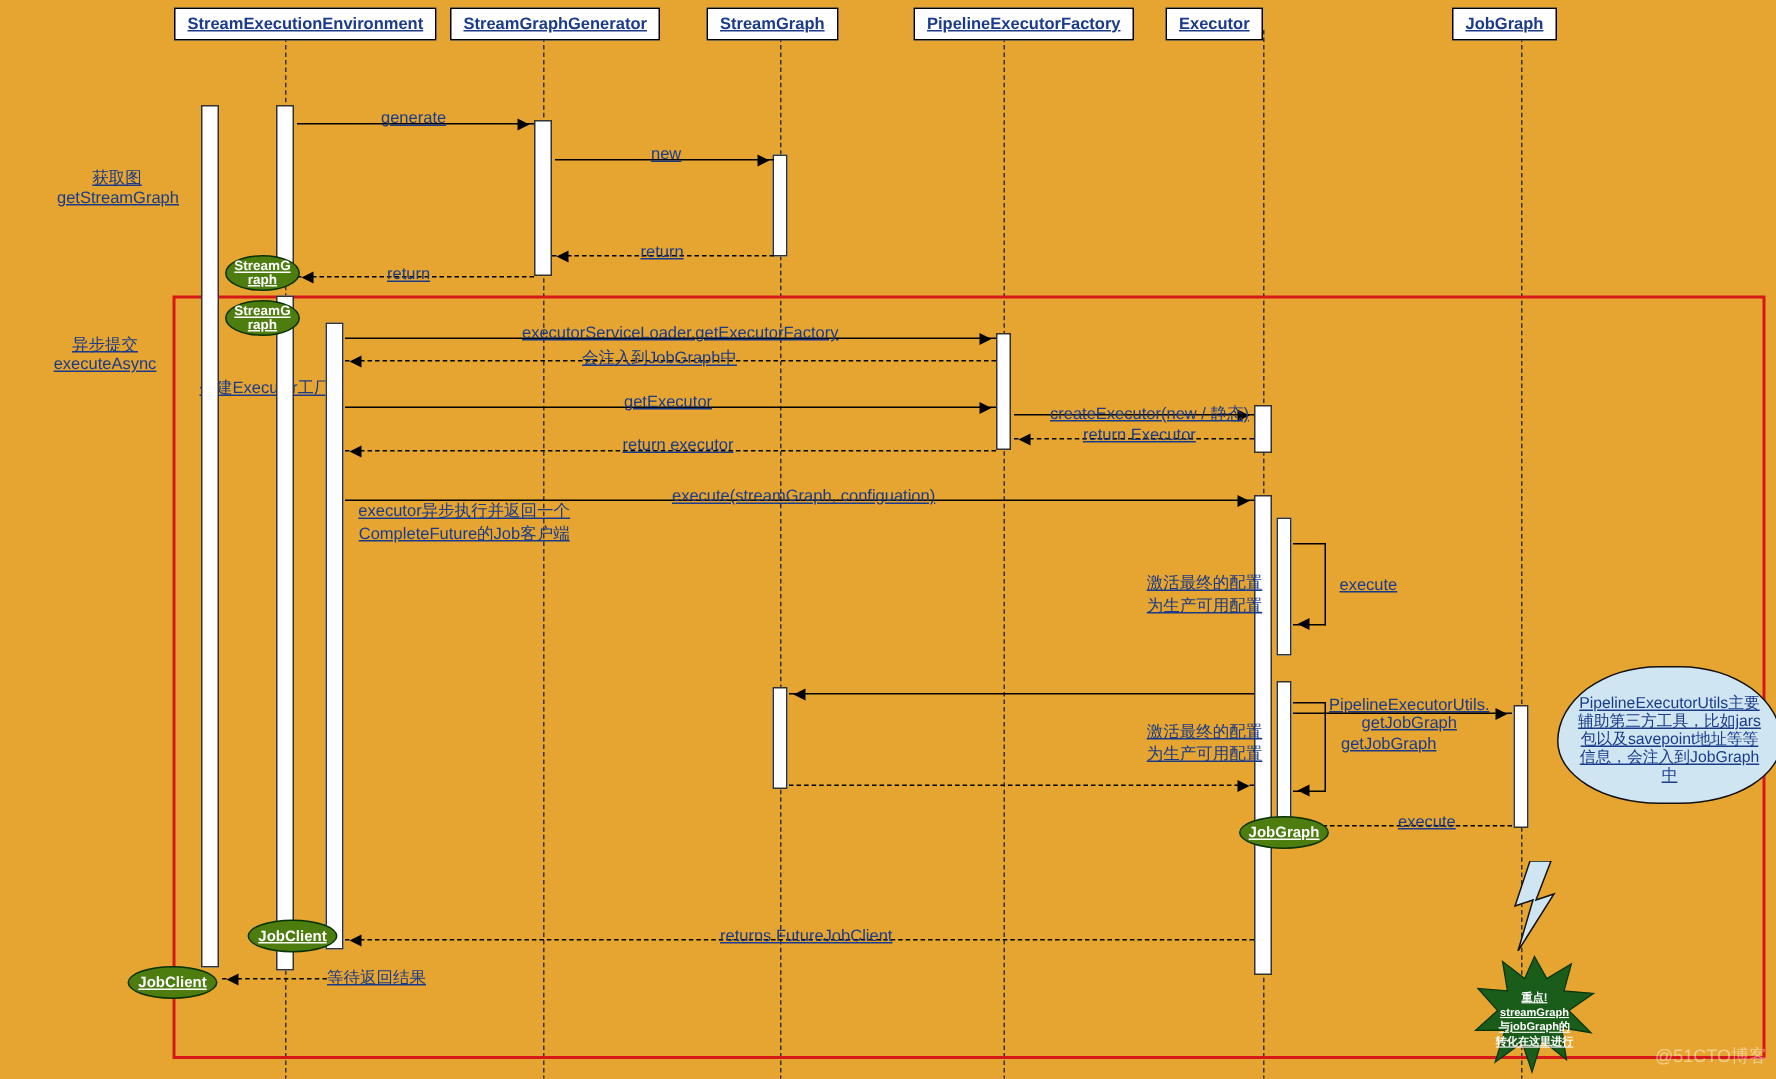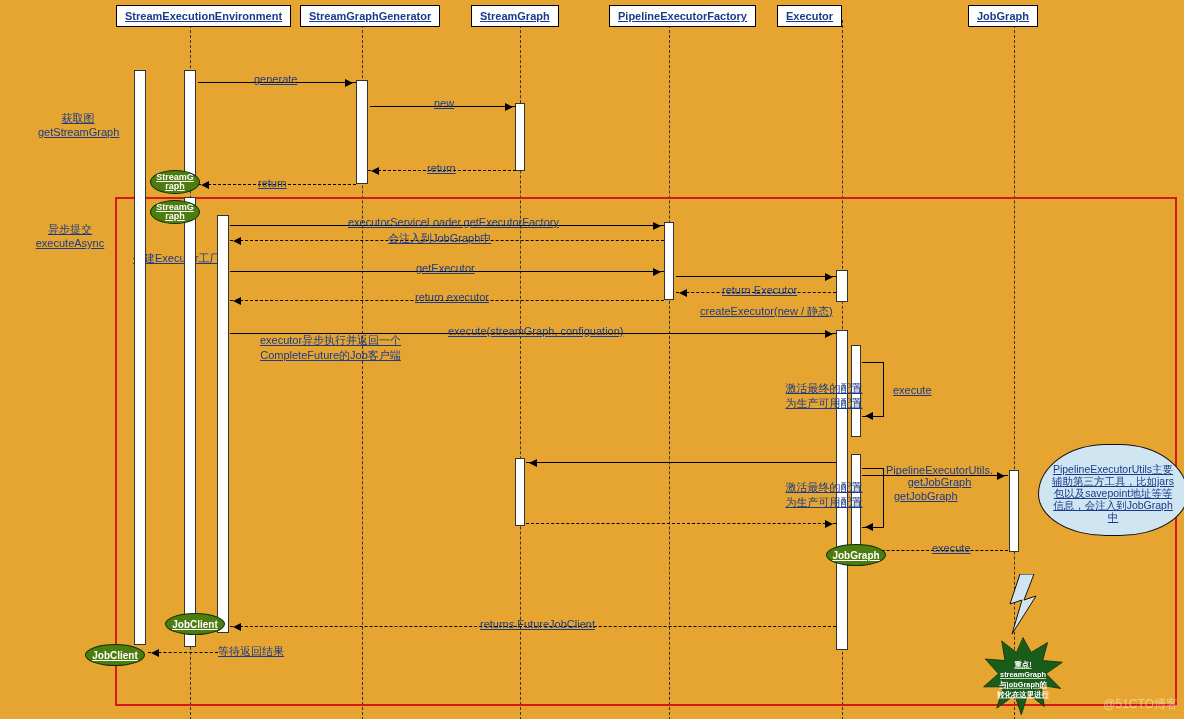--- a/index.html
+++ b/index.html
@@ -7,21 +7,21 @@
   .canvas { position: relative; width: 1184px; height: 719px; }
   .participant { position: absolute; top: 5px; background: #fff; border: 1px solid #000; padding: 4px 8px; text-align: center; font-weight: bold; text-decoration: underline; color: #1a3a8a; }
   .lifeline { position: absolute; top: 20px; width: 0; border-left: 1px dashed #333; height: 700px; }
   .activation { position: absolute; background: #fff; border: 1px solid #333; width: 12px; }
   .activation.sm { width: 10px; }
   .msg { position: absolute; color: #1a3a8a; text-decoration: underline; font-weight: normal; text-align: center; }
   .phase { position: absolute; color: #1a3a8a; text-decoration: underline; text-align: center; }
   .oval { position: absolute; background: #4d7c0f; color: #fff; border: 1px solid #073307; border-radius: 50% / 50%; display: flex; align-items: center; justify-content: center; text-align:center; font-weight: bold; padding: 2px 6px; }
   .oval span { text-decoration: underline; }
   .red-frame { position: absolute; border: 2px solid #d61818; }
-  .note { position: absolute; color: #1a3a8a; text-decoration: underline; text-align: center; margin-left: 21px; }
+  .note { position: absolute; color: #1a3a8a; text-decoration: underline; text-align: center; }
   .arrow { position: absolute; height: 0; border-top: 1px solid #000; }
   .arrow.dash { border-top: 1px dashed #000; }
   .arrow::after { content: ''; position: absolute; right: -1px; top: -4px; border: 4px solid transparent; border-left: 8px solid #000; }
   .arrow.left::after { left: -1px; right: auto; border: 4px solid transparent; border-right: 8px solid #000; }
   .cloud { position: absolute; background: #cfe6f2; border: 1px solid #111; border-radius: 50% 50% 50% 50% / 60% 60% 50% 50%; padding: 18px 10px 12px 10px; text-align: center; color: #1a3a8a; text-decoration: underline; font-size: 10.5px; line-height: 1.15; }
   .star { position: absolute; color: #1a5d1a; display:flex; align-items:flex-start; justify-content:center; }
   .star svg text { fill:#fff; font-size:9px; text-decoration:underline; font-weight:bold; }
   .bolt { position:absolute; }
   .watermark { position:absolute; right:6px; bottom:6px; color:#fff; opacity:.45; font-size:12px; }
   .selfloop { position:absolute; border:1px solid #000; border-left:none; }
@@ -94,21 +94,21 @@
 <div class="arrow" style="left:230px; top:225px; width:434px;"></div>
 <div class="msg" style="left:348px; top:216px;">executorServiceLoader.getExecutorFactory</div>
 
 <div class="arrow left dash" style="left:230px; top:240px; width:434px;"></div>
 <div class="msg" style="left:388px; top:231px;">会注入到JobGraph中</div>
 
 <div class="arrow" style="left:230px; top:271px; width:434px;"></div>
 <div class="msg" style="left:416px; top:262px;">getExecutor</div>
 
 <div class="arrow" style="left:676px; top:276px; width:160px;"></div>
-<div class="msg" style="left:700px; top:268px;margin-top:36px;">createExecutor(new / 静态)</div>
+<div class="msg" style="left:700px; top:268px;">createExecutor(new / 静态)</div>
 
 <div class="arrow left dash" style="left:676px; top:292px; width:160px;"></div>
 <div class="msg" style="left:722px; top:284px;">return Executor</div>
 
 <div class="arrow left dash" style="left:230px; top:300px; width:434px;"></div>
 <div class="msg" style="left:415px; top:291px;">return executor</div>
 
 <div class="arrow" style="left:230px; top:333px; width:606px;"></div>
 <div class="msg" style="left:448px; top:325px;">execute(streamGraph, configuation)</div>
 

